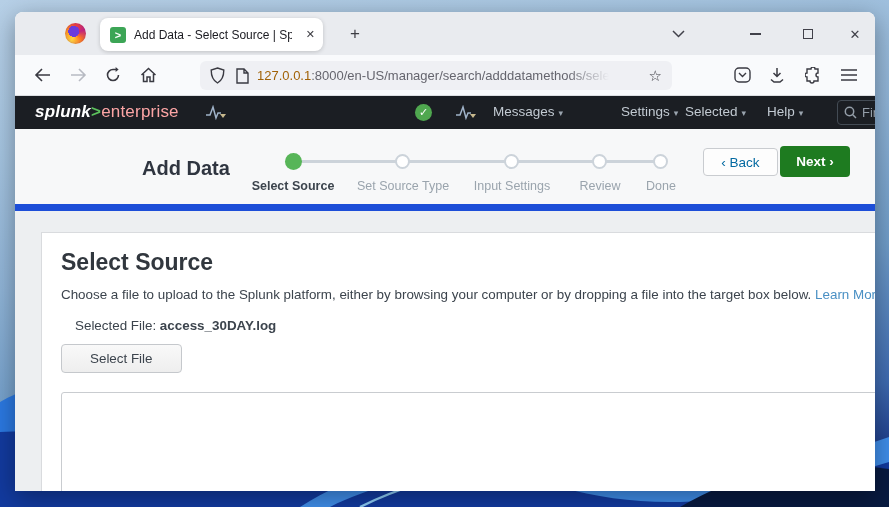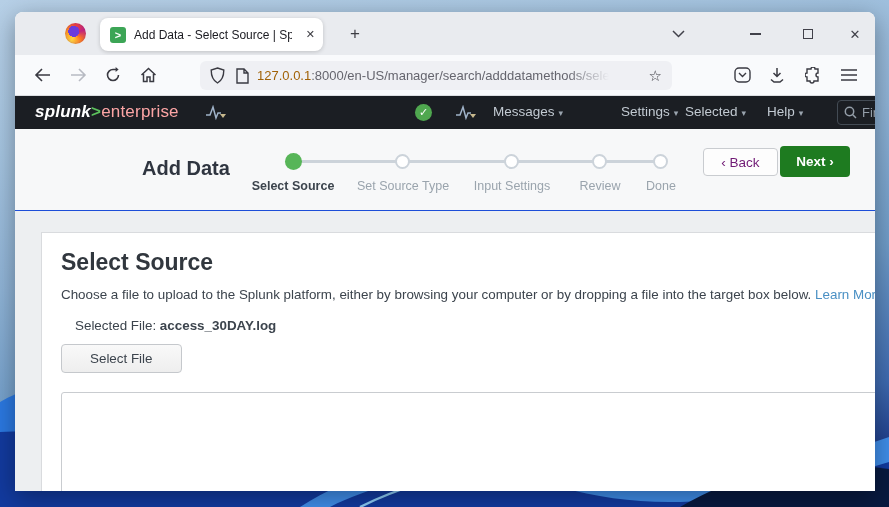--- a/index.html
+++ b/index.html
@@ -57,32 +57,32 @@
   .health { position:absolute; left:400px; top:8px; width:17px; height:17px; border-radius:50%;
     background:#4fa74f; color:#fff; font-size:11px; line-height:17px; text-align:center; }
   .navitem { position:absolute; top:8px; font-size:13.5px; color:#c2cad2; white-space:nowrap; }
   .navitem .caret { font-size:9px; margin-left:4px; color:#9aa4ae; }
   .nv-messages { left:478px; } .nv-settings { left:606px; } .nv-activity { left:670px; } .nv-help { left:752px; }
   .searchbox { position:absolute; left:822px; top:4px; width:70px; height:25px; border:1px solid #434b54;
     border-radius:4px; display:flex; align-items:center; padding:0 6px; overflow:hidden; }
   .searchbox .stext { font-size:13px; color:#949ea8; margin-left:5px; white-space:nowrap; }
 
   
-  .appheader { position:relative; height:82px; background:#f7f8f9; border-bottom:1px solid #1d4ed8;
+  .appheader { position:relative; height:82px; background:#f7f8f9; border-bottom:7px solid #1d4ed8;
     box-shadow:0 2px 4px rgba(0,0,0,.07); }
   .wiz-title { position:absolute; left:127px; top:28px; font-size:20px; font-weight:bold; color:#2f3540; }
   .step-line { position:absolute; left:278px; top:31px; width:368px; height:3px; background:#ccd3da; border-radius:2px; }
   .circle { position:absolute; border-radius:50%; }
   .c-active { width:17px; height:17px; background:#57b558; top:24px; }
   .c-idle { width:15px; height:15px; background:#fff; border:2.5px solid #ccd3da; top:25px; }
   .s0 { left:270px; } .s1 { left:380px; } .s2 { left:489px; } .s3 { left:577px; } .s4 { left:638px; }
   .step-label { position:absolute; top:50px; width:130px; text-align:center; font-size:12.5px; color:#9aa4ad; }
   .l0 { left:213px; color:#3c444d; font-weight:600; } .l1 { left:323px; } .l2 { left:432px; } .l3 { left:520px; } .l4 { left:581px; }
   .btn-back { position:absolute; left:688px; top:19px; width:75px; height:28px; background:#fdfdfd;
-    border:1px solid #c9ccd0; border-radius:4px; font-size:13.5px; color:#701a75; font-family:inherit; }
+    border:1px solid #c9ccd0; border-radius:4px; font-size:13.5px; color:#0369a1; font-family:inherit; }
   .btn-next { position:absolute; left:765px; top:17px; width:70px; height:31px; background:#1e7b20;
     border:none; border-radius:4px; font-size:13.5px; color:#fff; font-weight:bold; font-family:inherit; }
 
   
   .page { position:relative; height:280px; background:#edeff1; }
   .card { position:absolute; left:26px; top:21px; width:1000px; height:300px; background:#fff;
     border:1px solid #d9dbde; padding:16px 0 0 19px; }
   .card h2 { font-size:23px; font-weight:600; color:#31373e; margin-bottom:11px; }
   .desc { font-size:13.4px; color:#3c444d; white-space:nowrap; overflow:hidden; margin-bottom:16px; }
   .desc a { color:#4a90c4; text-decoration:none; }

